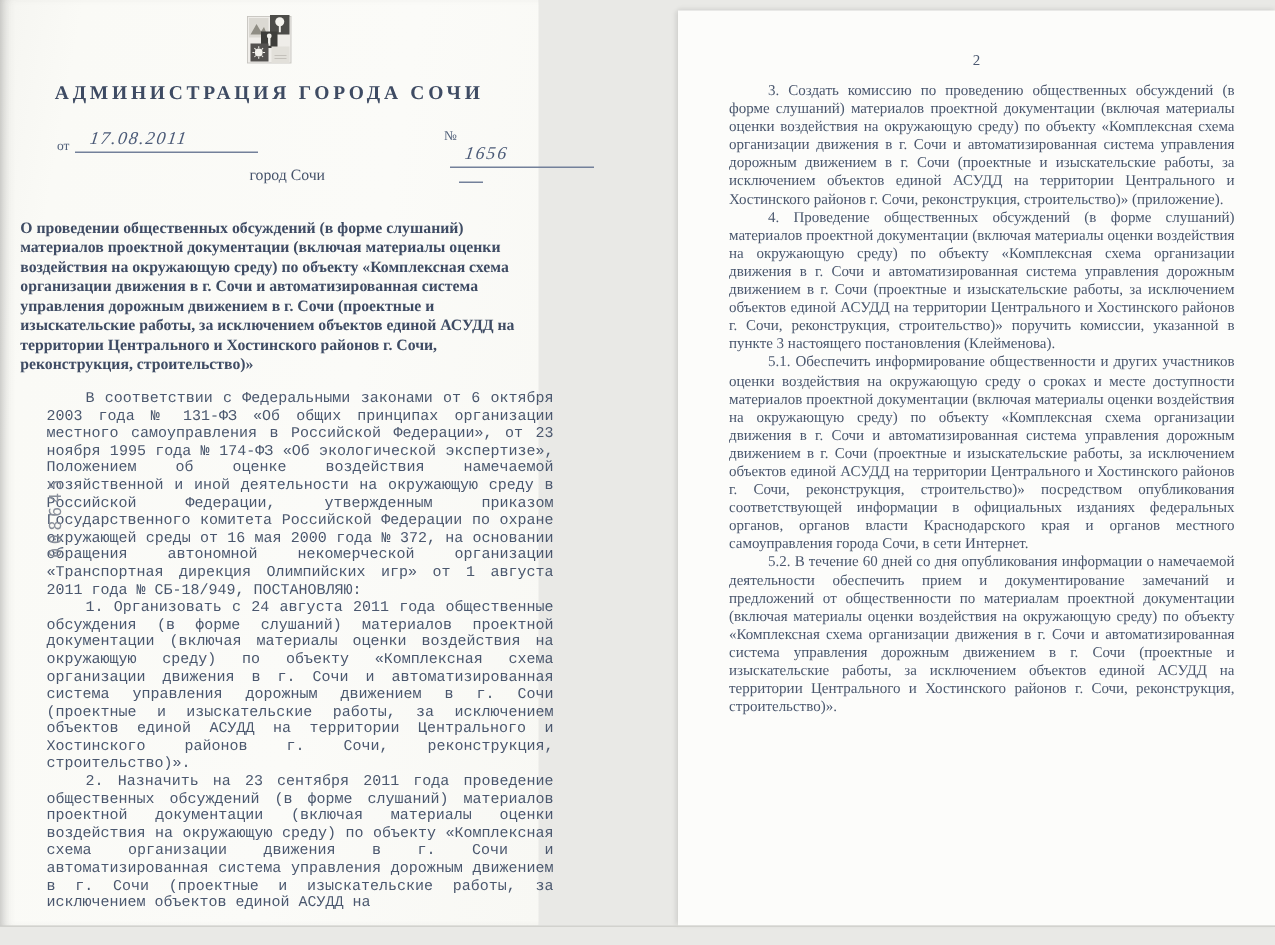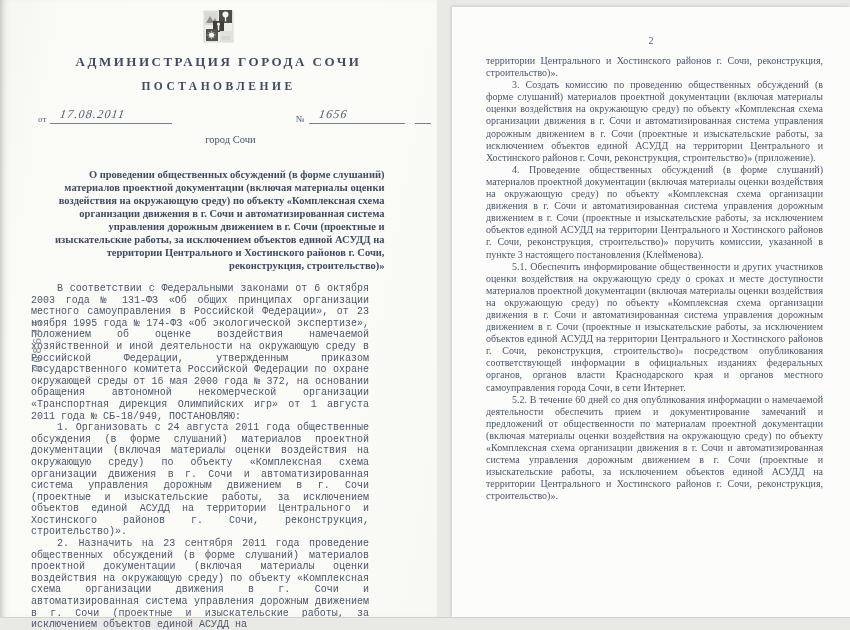--- a/index.html
+++ b/index.html
@@ -3,21 +3,21 @@
 <meta charset="utf-8">
 <style>
   html,body { margin:0; padding:0; background:#c9c9c6; }
   .scan {
     position:relative; width:850px; height:630px; overflow:hidden;
     background:#e9e9e6;
     font-family:"Liberation Serif", serif;
   }
   .page { position:absolute; }
   .page-left {
-    left:0; top:0; width:437px; height:617px;
+    left:0; top:0; width:359px; height:617px;
     background:linear-gradient(100deg,#f5f5f1 0%, #fafaf6 12%, #fbfbf8 60%, #f8f8f4 100%);
     box-shadow: inset 7px 0 9px -7px rgba(60,60,60,.45);
   }
   .page-right {
     left:452px; top:7px; width:398px; height:610px;
     background:#fcfcfa;
     box-shadow: -2px 0 3px rgba(0,0,0,.07), 0 -2px 3px rgba(0,0,0,.06);
   }
   .bottom-edge { position:absolute; left:0; top:617px; width:850px; height:1px; background:#d2d2ce; }
 
@@ -40,21 +40,21 @@
   }
   .req-line.date-line { width:112px; }
   .req-line.num-line  { width:86px; }
   .req-line.stub-line { width:16px; margin-left:10px; padding:0 0 1px 0; }
   .hand {
     display:inline-block; transform:skewX(-8deg);
     font-size:12px; font-style:italic; letter-spacing:1.2px; color:#4c5b78;
   }
   .city { margin-top:7px; text-align:center; font-size:10.5px; color:#46536b;padding-left:24px; }
   .title {
-    margin:23px auto 0; width:332px; text-align:right; font-weight:bold;
+    margin:23px auto 0; width:332px; text-align:left; font-weight:bold;
     font-size:10.5px; line-height:13px; color:#3f4c64;
   }
   .body-left {
     margin:11px 0 0 31px; width:338px;
     font-size:10px; line-height:11.6px; text-align:justify; color:#4a576e;font-family:Liberation Mono, monospace;
   }
   .body-left p { margin:0; text-indent:26px; }
   .stamp {
     position:absolute; left:-13px; top:338px; width:100px; text-align:center;
     transform:rotate(-90deg);
@@ -89,21 +89,20 @@
       <circle cx="17.5" cy="16" r="1.6" fill="#f4f3ee"></circle>
       <rect x="16.7" y="16.5" width="1.6" height="6" fill="#f4f3ee"></rect>
       <rect x="5" y="21" width="12" height="12" fill="#545250"></rect>
       <circle cx="10.5" cy="27" r="2.6" fill="#f4f3ee"></circle>
       <path d="M10.5 22.8 v1.4 M10.5 29.8 v1.4 M6.3 27 h1.4 M13.3 27 h1.4 M7.6 24.1 l1 1 M12.4 29 l1 1 M13.4 24.1 l-1 1 M8.6 29 l-1 1" stroke="#f4f3ee" stroke-width="0.7" fill="none"></path>
       <rect x="19" y="23" width="12" height="11" fill="#e2e0da"></rect>
       <path d="M21 31 h8 M21 29 h8" stroke="#b9b7b0" stroke-width="0.5"></path>
     </svg>
 
     <div class="org-name">АДМИНИСТРАЦИЯ ГОРОДА СОЧИ</div>
-    <div class="doc-type">ПОСТАНОВЛЕНИЕ</div>
 
     <div class="req-row">
       <span class="req-left">
         <span>от</span><span class="req-line date-line"><span class="hand">17.08.2011</span></span>
       </span>
       <span class="req-right">
         <span>№</span><span class="req-line num-line"><span class="hand">1656</span></span><span class="req-line stub-line"></span>
       </span>
     </div>
 
@@ -116,21 +115,20 @@
       <p>1. Организовать с 24 августа 2011 года общественные обсуждения (в форме слушаний) материалов проектной документации (включая материалы оценки воздействия на окружающую среду) по объекту «Комплексная схема организации движения в г. Сочи и автоматизированная система управления дорожным движением в г. Сочи (проектные и изыскательские работы, за исключением объектов единой АСУДД на территории Центрального и Хостинского районов г. Сочи, реконструкция, строительство)».</p>
       <p>2. Назначить на 23 сентября 2011 года проведение общественных обсуждений (в форме слушаний) материалов проектной документации (включая материалы оценки воздействия на окружающую среду) по объекту «Комплексная схема организации движения в г. Сочи и автоматизированная система управления дорожным движением в г. Сочи (проектные и изыскательские работы, за исключением объектов единой АСУДД на</p>
     </div>
 
     <div class="stamp">008645</div>
   </div>
 
   <div class="page page-right">
     <div class="pagenum">2</div>
     <div class="body-right">
-      <p class="cont">территории Центрального и Хостинского районов г. Сочи, реконструкция, строительство)».</p>
       <p>3. Создать комиссию по проведению общественных обсуждений (в форме слушаний) материалов проектной документации (включая материалы оценки воздействия на окружающую среду) по объекту «Комплексная схема организации движения в г. Сочи и автоматизированная система управления дорожным движением в г. Сочи (проектные и изыскательские работы, за исключением объектов единой АСУДД на территории Центрального и Хостинского районов г. Сочи, реконструкция, строительство)» (приложение).</p>
       <p>4. Проведение общественных обсуждений (в форме слушаний) материалов проектной документации (включая материалы оценки воздействия на окружающую среду) по объекту «Комплексная схема организации движения в г. Сочи и автоматизированная система управления дорожным движением в г. Сочи (проектные и изыскательские работы, за исключением объектов единой АСУДД на территории Центрального и Хостинского районов г. Сочи, реконструкция, строительство)» поручить комиссии, указанной в пункте 3 настоящего постановления (Клейменова).</p>
       <p>5.1. Обеспечить информирование общественности и других участников оценки воздействия на окружающую среду о сроках и месте доступности материалов проектной документации (включая материалы оценки воздействия на окружающую среду) по объекту «Комплексная схема организации движения в г. Сочи и автоматизированная система управления дорожным движением в г. Сочи (проектные и изыскательские работы, за исключением объектов единой АСУДД на территории Центрального и Хостинского районов г. Сочи, реконструкция, строительство)» посредством опубликования соответствующей информации в официальных изданиях федеральных органов, органов власти Краснодарского края и органов местного самоуправления города Сочи, в сети Интернет.</p>
       <p>5.2. В течение 60 дней со дня опубликования информации о намечаемой деятельности обеспечить прием и документирование замечаний и  предложений от общественности по материалам проектной документации (включая материалы оценки воздействия на окружающую среду) по объекту «Комплексная схема организации движения в г. Сочи и автоматизированная система управления дорожным движением в г. Сочи (проектные и изыскательские работы, за исключением объектов единой АСУДД на территории Центрального и Хостинского районов г. Сочи, реконструкция, строительство)».</p>
     </div>
   </div>
 
   <div class="bottom-edge"></div>
 </div>
 

